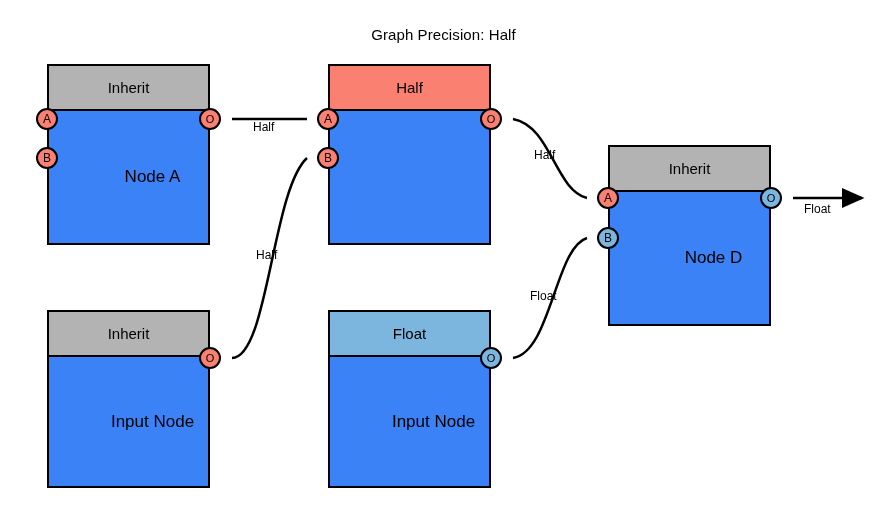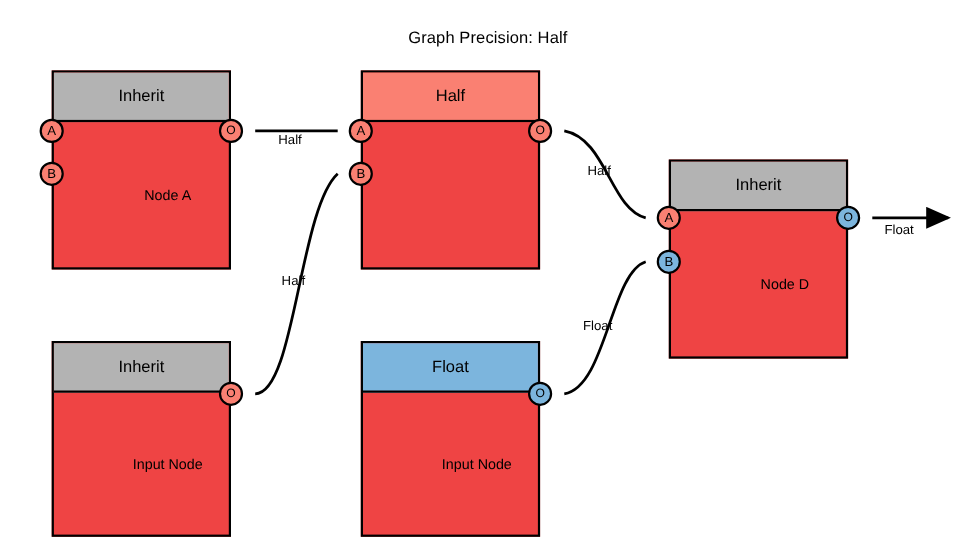--- a/index.html
+++ b/index.html
@@ -22,38 +22,38 @@
     width: 887px;
     text-align: center;
     font-size: 15px;
     color: #000000;
     letter-spacing: 0.1px;
   }
   .node {
     position: absolute;
     box-sizing: border-box;
     border: 2.5px solid #000000;
-    background: #ef4444;
+    background: #3b82f6;
     z-index: 3;
   }
   .node-header {
     box-sizing: border-box;
     height: 45px;
     border-bottom: 2.5px solid #000000;
     display: flex;
     align-items: center;
     justify-content: center;
     font-size: 15px;
     color: #000000;
   }
   .node-body {
     display: flex;
     align-items: center;
     justify-content: center;
-    font-size: 13px;
+    font-size: 17px;
     color: #000000;
     height: calc(100% - 45px);
     padding-left: 48px;
   }
   .port {
     position: absolute;
     width: 22px;
     height: 22px;
     border-radius: 50%;
     border: 2.5px solid #000000;

